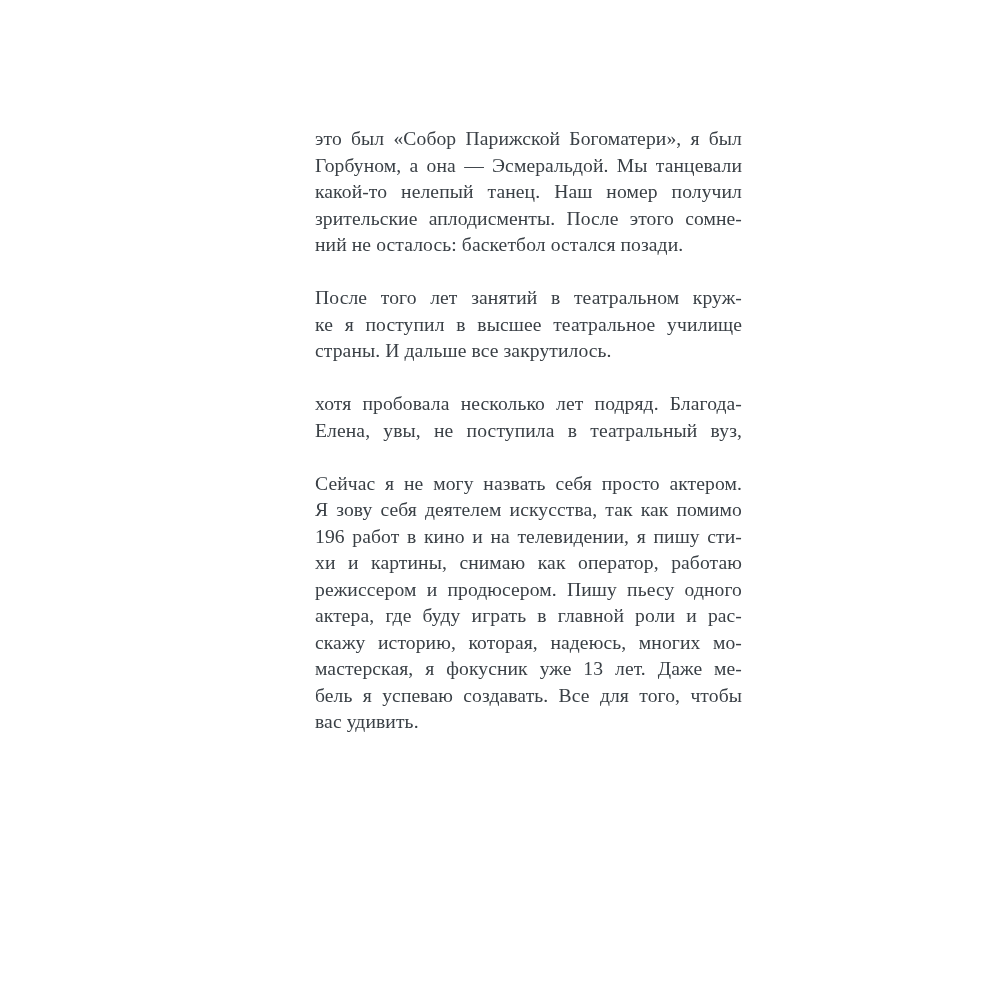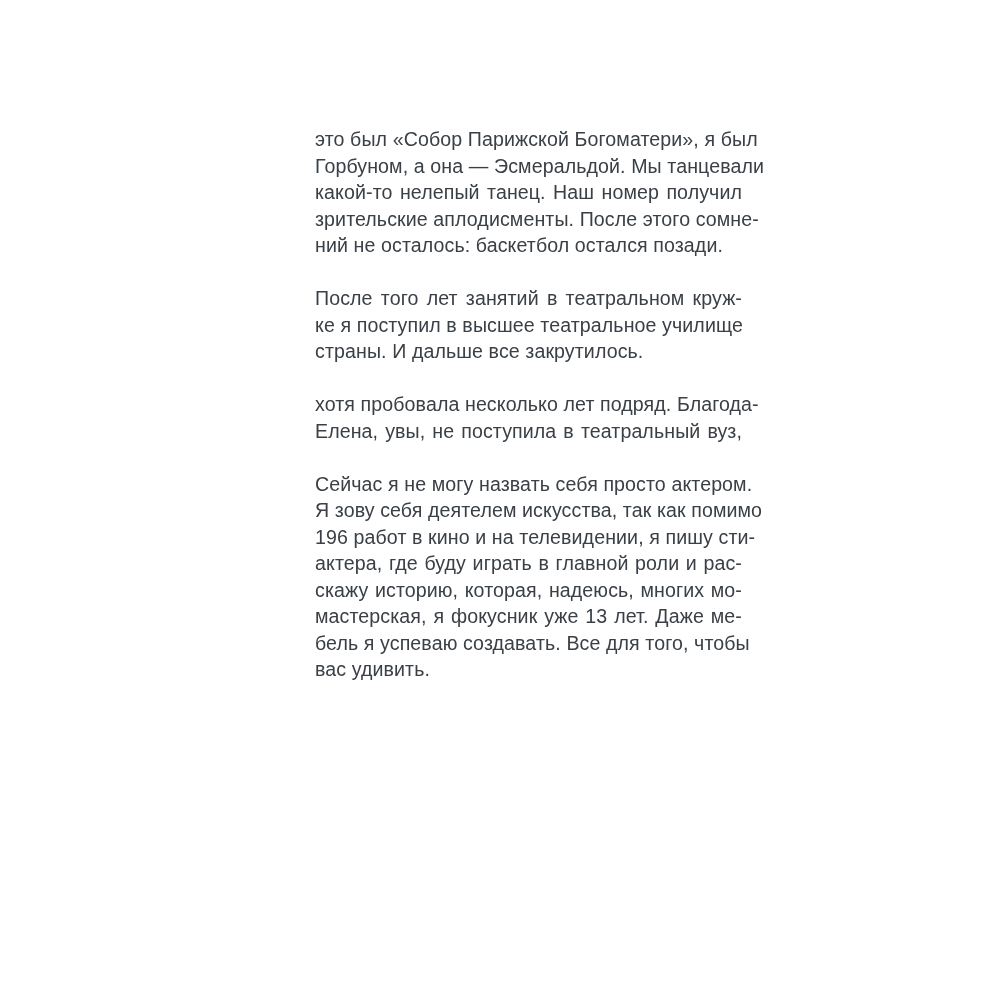--- a/index.html
+++ b/index.html
@@ -6,21 +6,21 @@
     margin: 0;
     padding: 0;
     background: #ffffff;
   }
   .page {
     position: relative;
     width: 1000px;
     height: 1000px;
     background: #ffffff;
     overflow: hidden;
-    font-family: Liberation Sans, sans-serif;
+    font-family: Liberation Serif, serif;
   }
   .text-column {
     position: absolute;
     left: 315px;
     top: 126px;
     width: 427px;
     color: #3a4046;
     font-size: 19.6px;
     line-height: 26.5px;
     letter-spacing: 0.1px;
@@ -59,20 +59,22 @@
 
     <div class="para">
       <div class="line">хотя пробовала несколько лет подряд. Благода-</div>
       <div class="line">Елена, увы, не поступила в театральный вуз,</div>
     </div>
 
     <div class="para">
       <div class="line">Сейчас я не могу назвать себя просто актером.</div>
       <div class="line">Я зову себя деятелем искусства, так как помимо</div>
       <div class="line">196 работ в кино и на телевидении, я пишу сти-</div>
+      <div class="line">хи и картины, снимаю как оператор, работаю</div>
+      <div class="line">режиссером и продюсером. Пишу пьесу одного</div>
       <div class="line">актера, где буду играть в главной роли и рас-</div>
       <div class="line">скажу историю, которая, надеюсь, многих мо-</div>
       <div class="line">мастерская, я фокусник уже 13 лет. Даже ме-</div>
       <div class="line">бель я успеваю создавать. Все для того, чтобы</div>
       <div class="line last">вас удивить.</div>
     </div>
 
   </div>
 </div>
 

